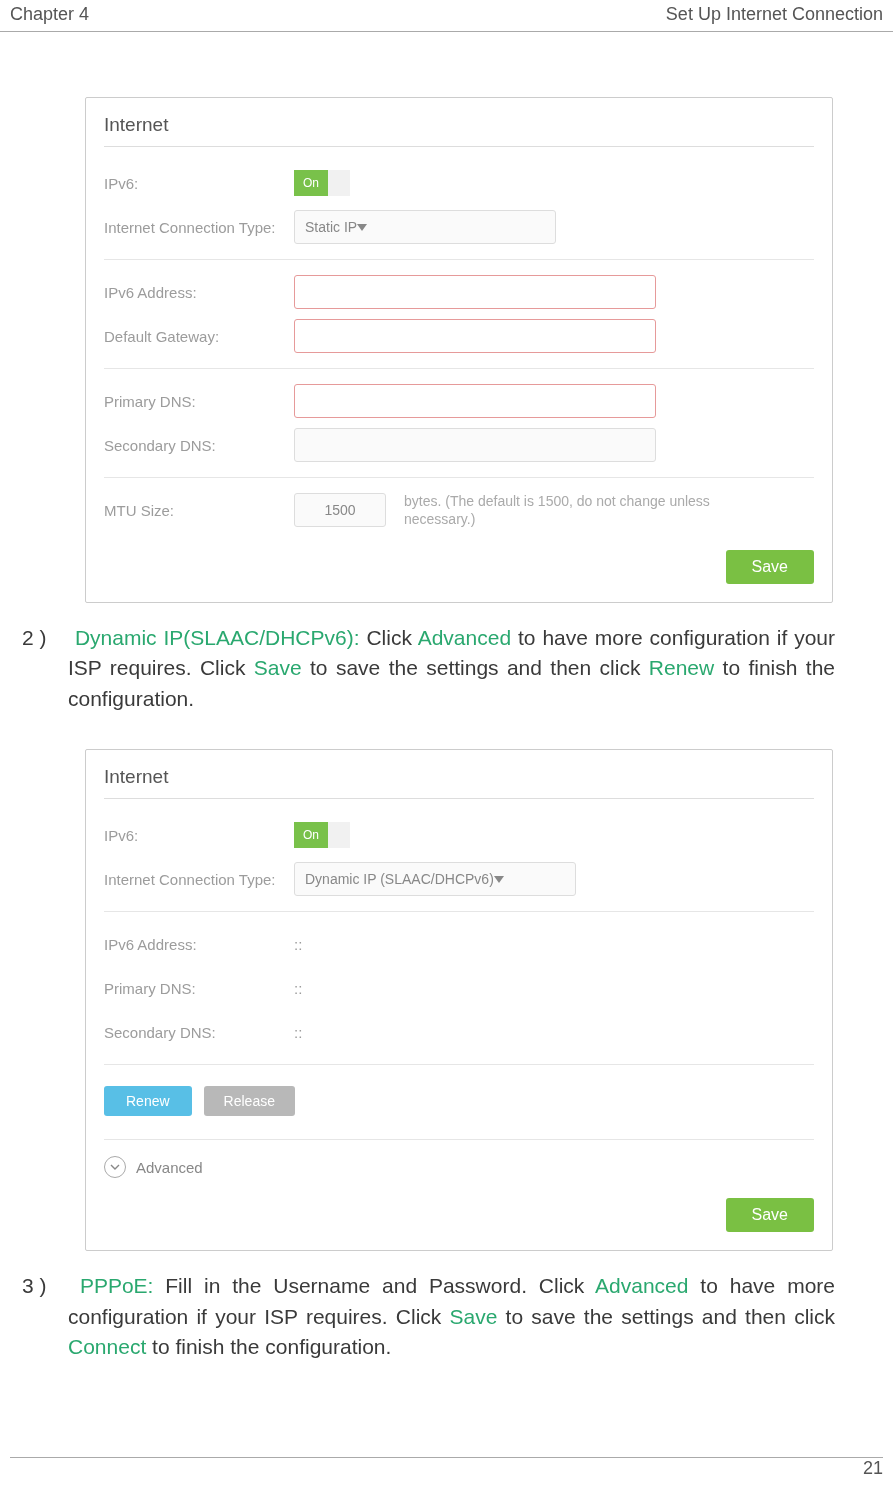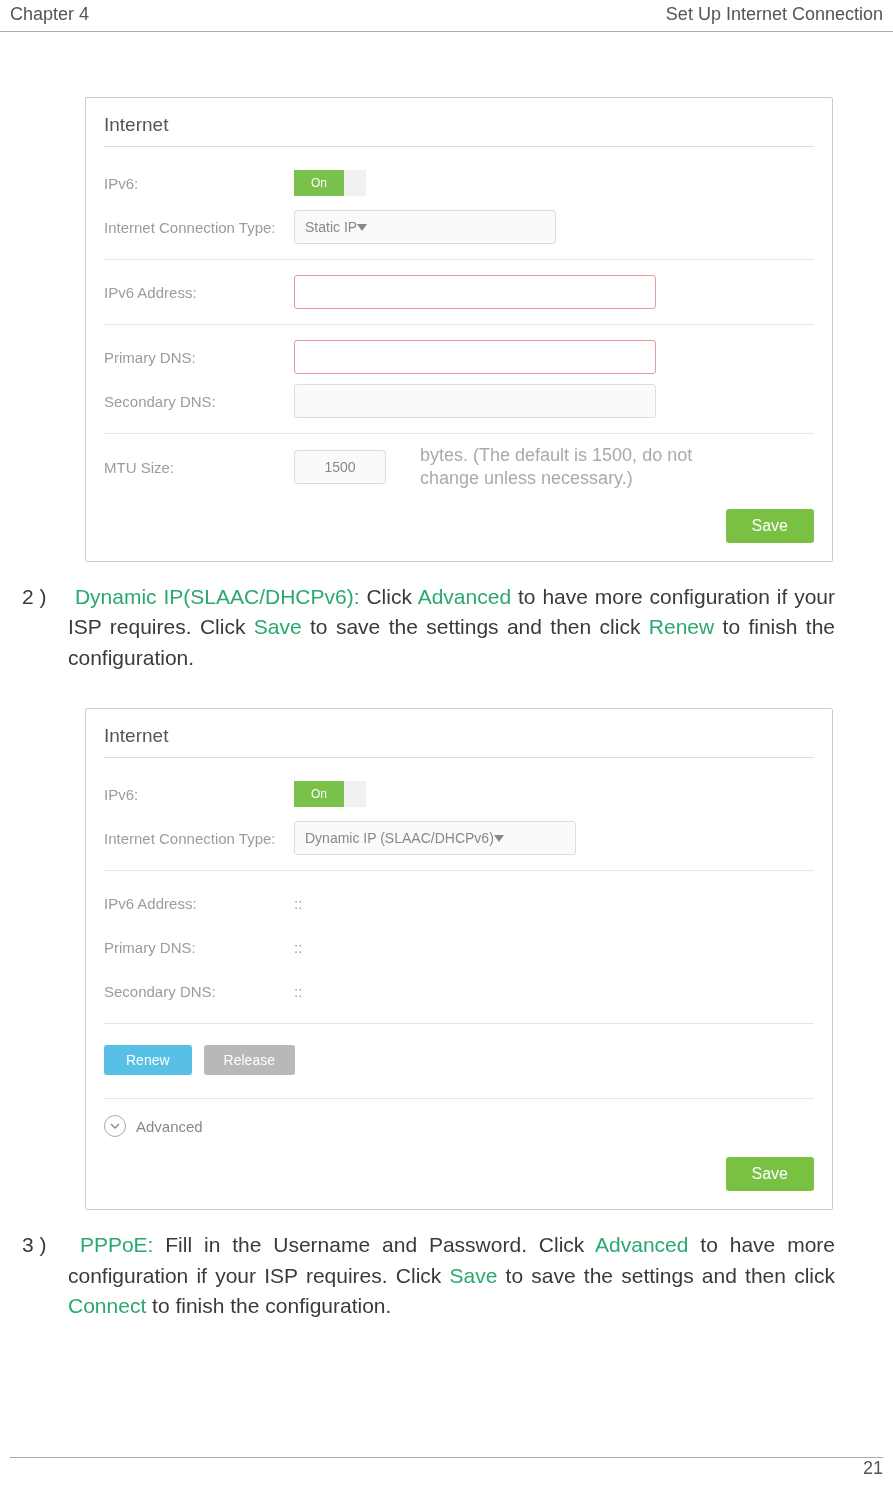--- a/index.html
+++ b/index.html
@@ -55,21 +55,21 @@
   }
   .row .label {
     width: 190px;
     color: #9c9c9c;
   }
   .row .value {
     color: #9c9c9c;
   }
   .toggle {
     display: inline-flex;
-    width: 72px;
+    width: 56px;
     height: 26px;
     border-radius: 0;
     overflow: hidden;
     box-shadow: inset 0 0 1px rgba(0,0,0,.2);
   }
   .toggle .on {
     flex: 1;
     background: #79c14a;
     color: #fff;
     font-size: 12px;
@@ -115,23 +115,23 @@
     width: 90px;
     text-align: left;
     color: #888;
     font-size: 14px;
     background: #fafafa;
     display: inline-flex;
     align-items: center;
     justify-content: center;
   }
   .mtu-note {
-    font-size: 18px;
+    font-size: 14px;
     color: #aaa;
-    margin-left: 34px;
+    margin-left: 18px;
     max-width: 320px;
     line-height: 1.3;
   }
   .save-row {
     display: flex;
     justify-content: flex-end;
     margin-top: 18px;
   }
   .btn-save {
     background: #7ac043;
@@ -228,20 +228,24 @@
         <span class="caret"></span>
       </span>
     </div>
 
     <hr class="hr-light">
 
     <div class="row">
       <span class="label">IPv6 Address:</span>
       <span class="input err"></span>
     </div>
+    <div class="row">
+      <span class="label">Default Gateway:</span>
+      <span class="input err"></span>
+    </div>
 
     <hr class="hr-light">
 
     <div class="row">
       <span class="label">Primary DNS:</span>
       <span class="input err"></span>
     </div>
     <div class="row">
       <span class="label">Secondary DNS:</span>
       <span class="input"></span>

